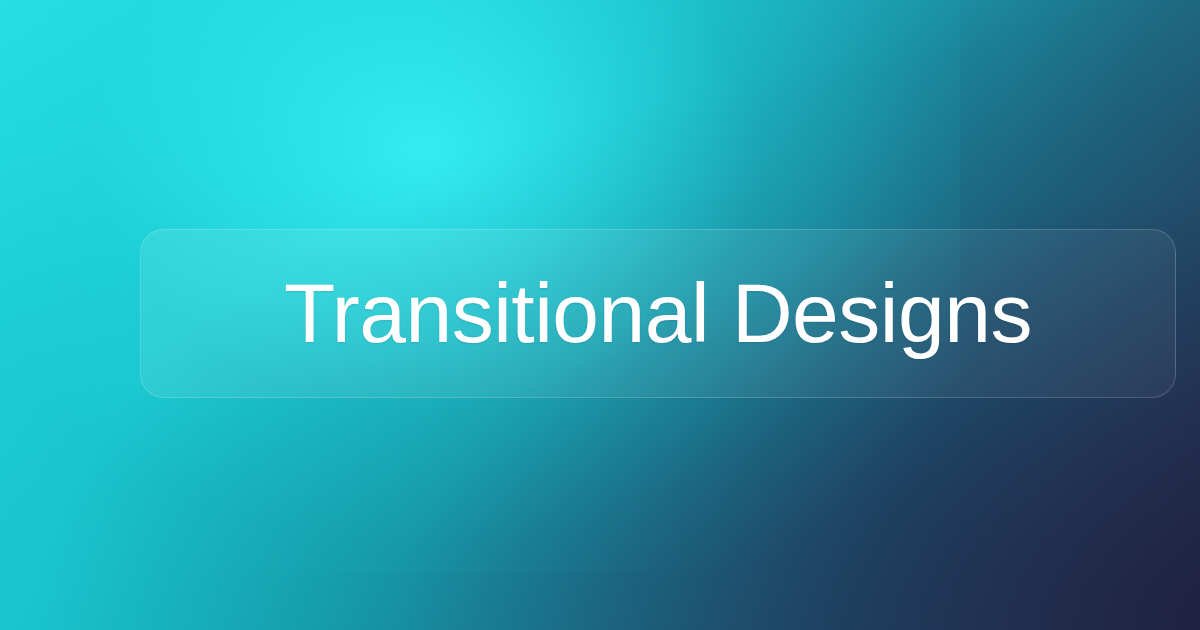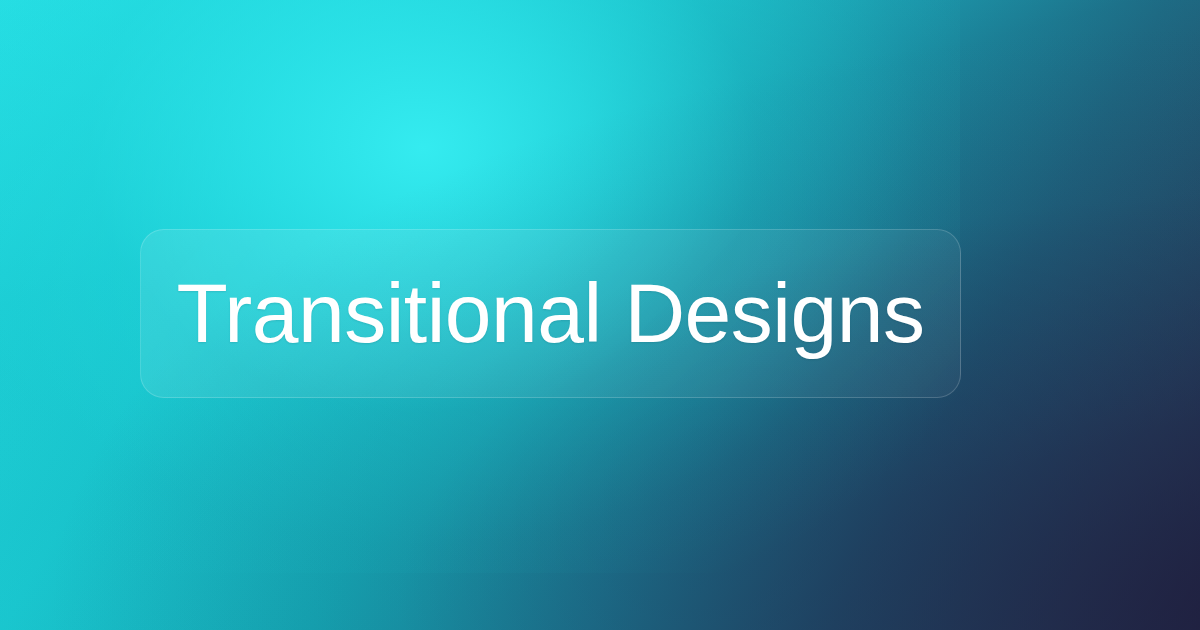--- a/index.html
+++ b/index.html
@@ -77,21 +77,21 @@
         rgba(31, 44, 78, 0.42) 26%,
         rgba(31, 82, 112, 0.14) 48%,
         rgba(31, 82, 112, 0.00) 68%);
   }
 
   
   .title-card {
     position: absolute;
     left: 140px;
     top: 229px;
-    width: 821px;
+    width: 1036px;
     height: 169px;
     border-radius: 24px;
     background: linear-gradient(135deg,
         rgba(255, 255, 255, 0.10) 0%,
         rgba(255, 255, 255, 0.065) 48%,
         rgba(255, 255, 255, 0.045) 100%);
     border: 1px solid rgba(255, 255, 255, 0.17);
     display: flex;
     align-items: center;
     justify-content: center;

